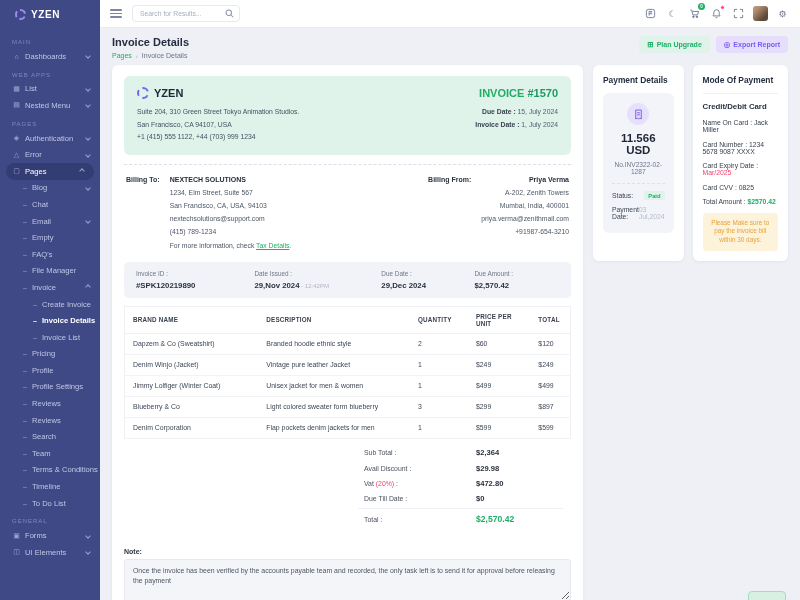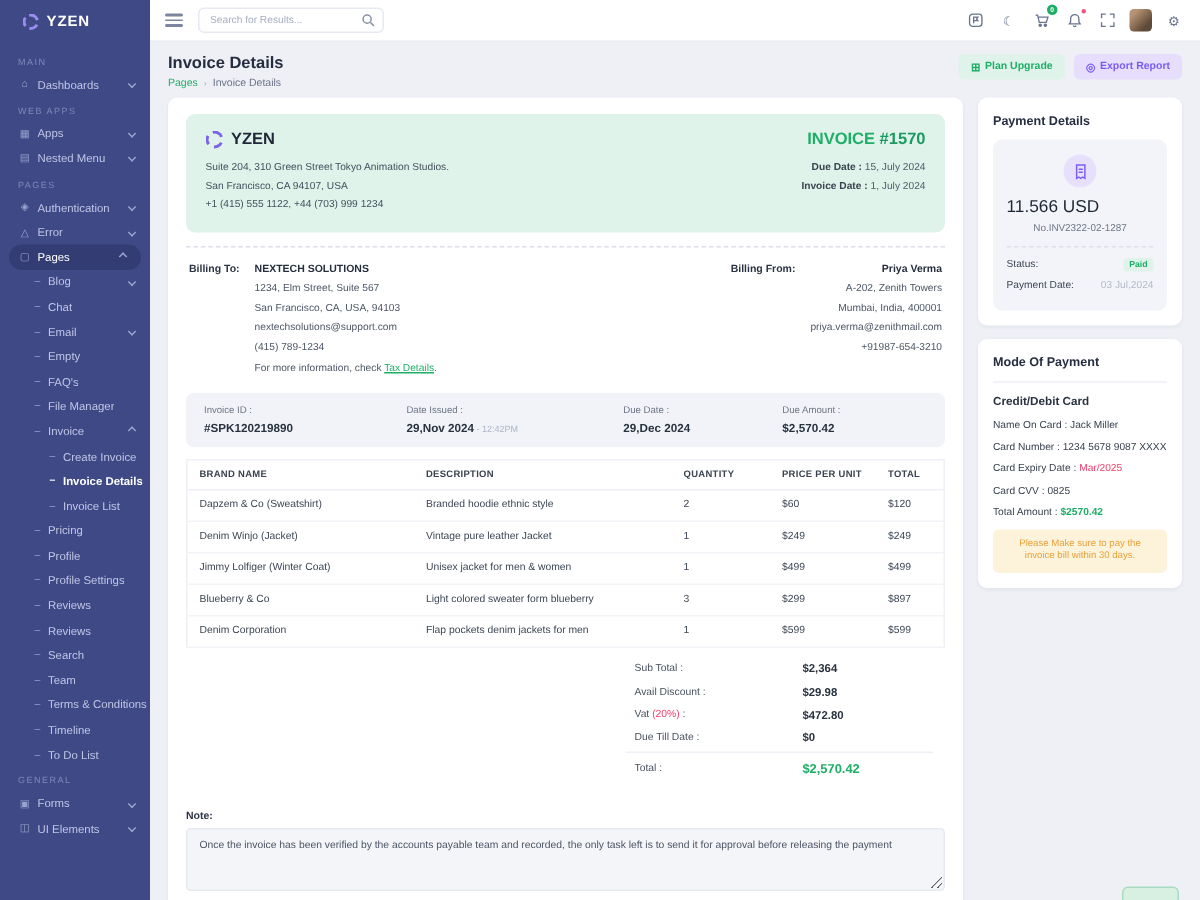--- a/index.html
+++ b/index.html
@@ -35,21 +35,21 @@
   .sb-item.item.active { background:var(--sidebar-active,#343d73); border-radius:12px;
     margin:0 6px 0 6px; padding-left:6px; color:#fff; }
   .sb-item.sub2.active { color:#ffffff; font-weight:bold; }
   .sb-item.sub2.active .sb-ic { color:#fff; }
 
   
   .topbar { position:absolute; left:100px; top:0; right:0; height:28px; background:#fff;
     border-bottom:1px solid #e9ebf3; display:flex; align-items:center; padding:0 10px; z-index:15; }
   .hamburger { width:12px; display:flex; flex-direction:column; gap:2px; margin-right:10px; cursor:pointer; }
   .hamburger i { height:1.5px; background:#7d86a0; border-radius:1px; }
-  .search { position:relative; width:124px; }
+  .search { position:relative; width:108px; }
   .search input { width:100%; height:17px; border:1px solid #e6e9f1; border-radius:4px;
     font-family:inherit; font-size:6.8px; padding:0 18px 0 7px; color:#5a6375; outline:none; background:#fff; }
   .search input::placeholder { color:#a7aec0; }
   .search .search-ic { position:absolute; right:6px; top:4px; color:#8c94a8; }
   .top-icons { margin-left:auto; display:flex; align-items:center; gap:7px; }
   .tico { width:15px; height:15px; border-radius:4px; display:flex; align-items:center;
     justify-content:center; color:#6b7590; font-size:9px; cursor:pointer; position:relative; }
   .badge { position:absolute; top:-3px; right:-3px; min-width:7px; height:7px; border-radius:4px;
     background:var(--accent-green,#1fae66); color:#fff; font-size:4.5px; line-height:7px;
     text-align:center; font-weight:bold; padding:0 1px; }
@@ -124,27 +124,27 @@
   .acc-red { color:var(--accent-red,#f1416c); }
   .tot-final { border-top:1px solid #eef0f5; margin-top:2px; padding-top:5px; }
   .tot-final .tot-value { color:var(--accent-green,#1fae66); font-size:8.6px; }
 
   
   .note-label { font-size:7px; font-weight:bold; color:#2b3443; margin:6px 0 4px 0; }
   .note-area { width:100%; height:42px; background:#f4f5f9; border:1px solid #e7e9f1; border-radius:3px;
     font-family:inherit; font-size:6.9px; color:#4b5564; padding:6px 8px; resize:vertical; line-height:1.5; }
 
   
-  .right-col { width:136px; display:flex; flex-direction:column; gap:9px; }
+  .right-col { width:195px; display:flex; flex-direction:row; gap:9px; }
   .panel { padding:10px; }
   .panel-title { font-size:8.4px; font-weight:bold; color:#252e40; }
   .pay-box { background:#f3f4f9; border-radius:6px; padding:10px 9px 7px 9px; margin-top:8px; }
   .pay-icon-wrap { width:22px; height:22px; border-radius:50%; background:#e6e0fb; margin:0 auto;
     display:flex; align-items:center; justify-content:center; color:#7a5cf5; }
-  .pay-amount { text-align:left; font-size:11.5px; font-weight:normal; color:#1d2634; margin-top:7px; }
+  .pay-amount { text-align:center; font-size:11.5px; font-weight:bold; color:#1d2634; margin-top:7px; }
   .pay-ref { text-align:center; font-size:6.6px; color:#6d7689; margin:5px 0 8px 0; }
   .pay-rows { border-top:1px dashed #dde0ea; padding-top:7px; }
   .pay-row { display:flex; justify-content:space-between; align-items:center; font-size:6.8px;
     color:#3c4654; margin-bottom:6px; }
   .paid-badge { background:var(--soft-green,#d9f3e6); color:var(--accent-green,#1fae66);
     font-size:5.8px; font-weight:bold; border-radius:2px; padding:1.5px 4px; }
   .pay-date-val { color:#b4bbc9; }
 
   .mop-divider { border-top:1px solid #eef0f5; margin:8px 0; }
   .mop-method { font-size:7.8px; font-weight:bold; color:#2a3342; margin-bottom:8px; }
@@ -170,21 +170,21 @@
   <nav class="sb-menu">
       <div class="sb-sec">MAIN</div>
       <div class="sb-item item">
         <span class="sb-ic">⌂</span>
         <span class="sb-lb">Dashboards</span>
         <span class="chev down"></span>
       </div>
       <div class="sb-sec">WEB APPS</div>
       <div class="sb-item item">
         <span class="sb-ic">▦</span>
-        <span class="sb-lb">Apps</span>
+        <span class="sb-lb">List</span>
         <span class="chev down"></span>
       </div>
       <div class="sb-item item">
         <span class="sb-ic">▤</span>
         <span class="sb-lb">Nested Menu</span>
         <span class="chev down"></span>
       </div>
       <div class="sb-sec">PAGES</div>
       <div class="sb-item item">
         <span class="sb-ic">◈</span>

